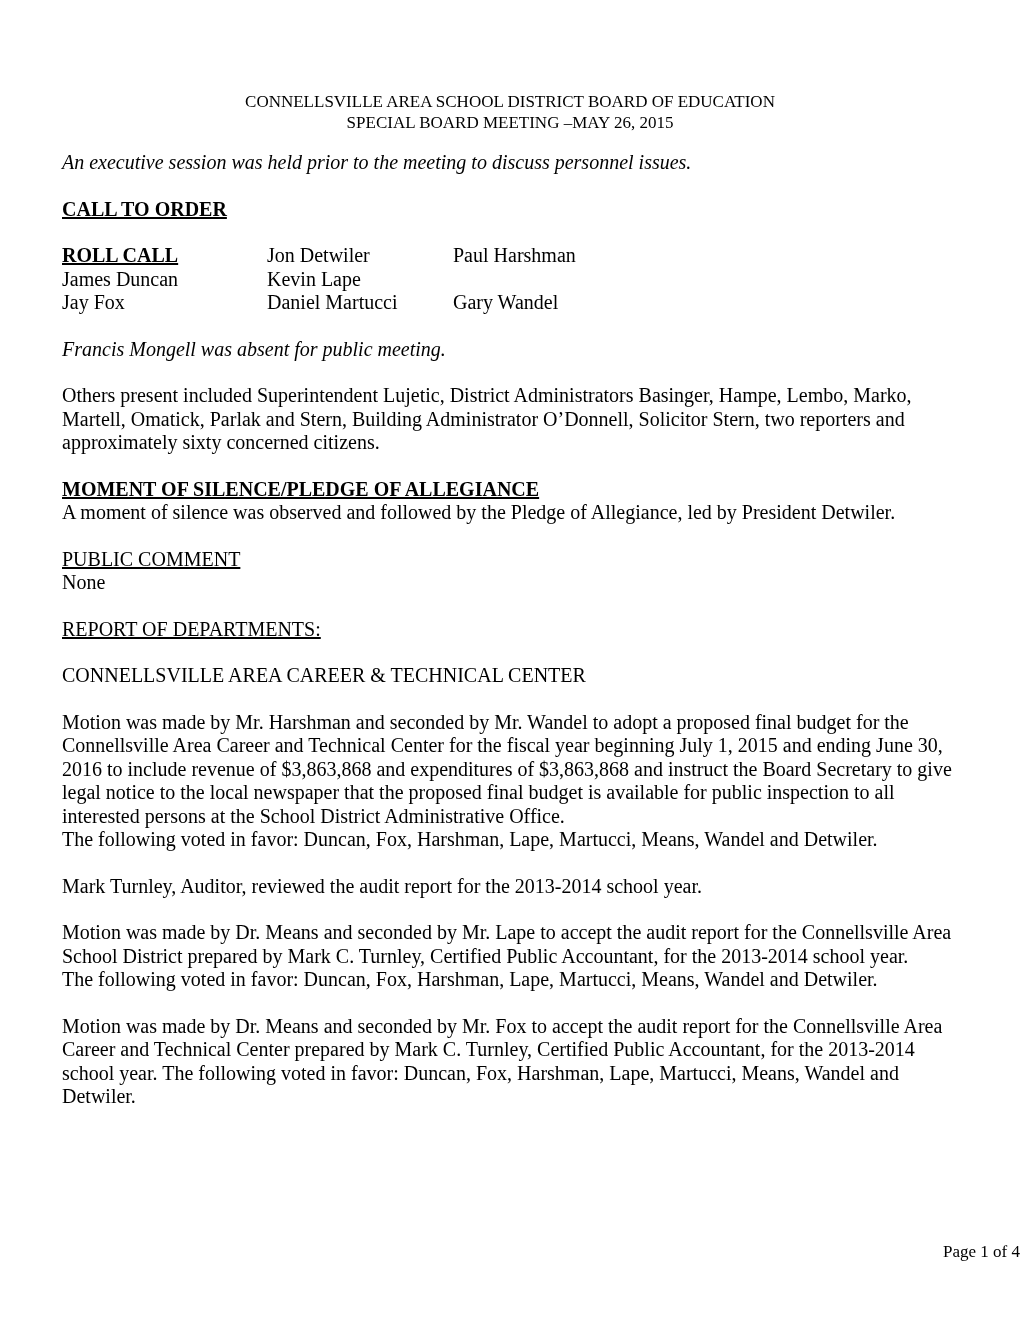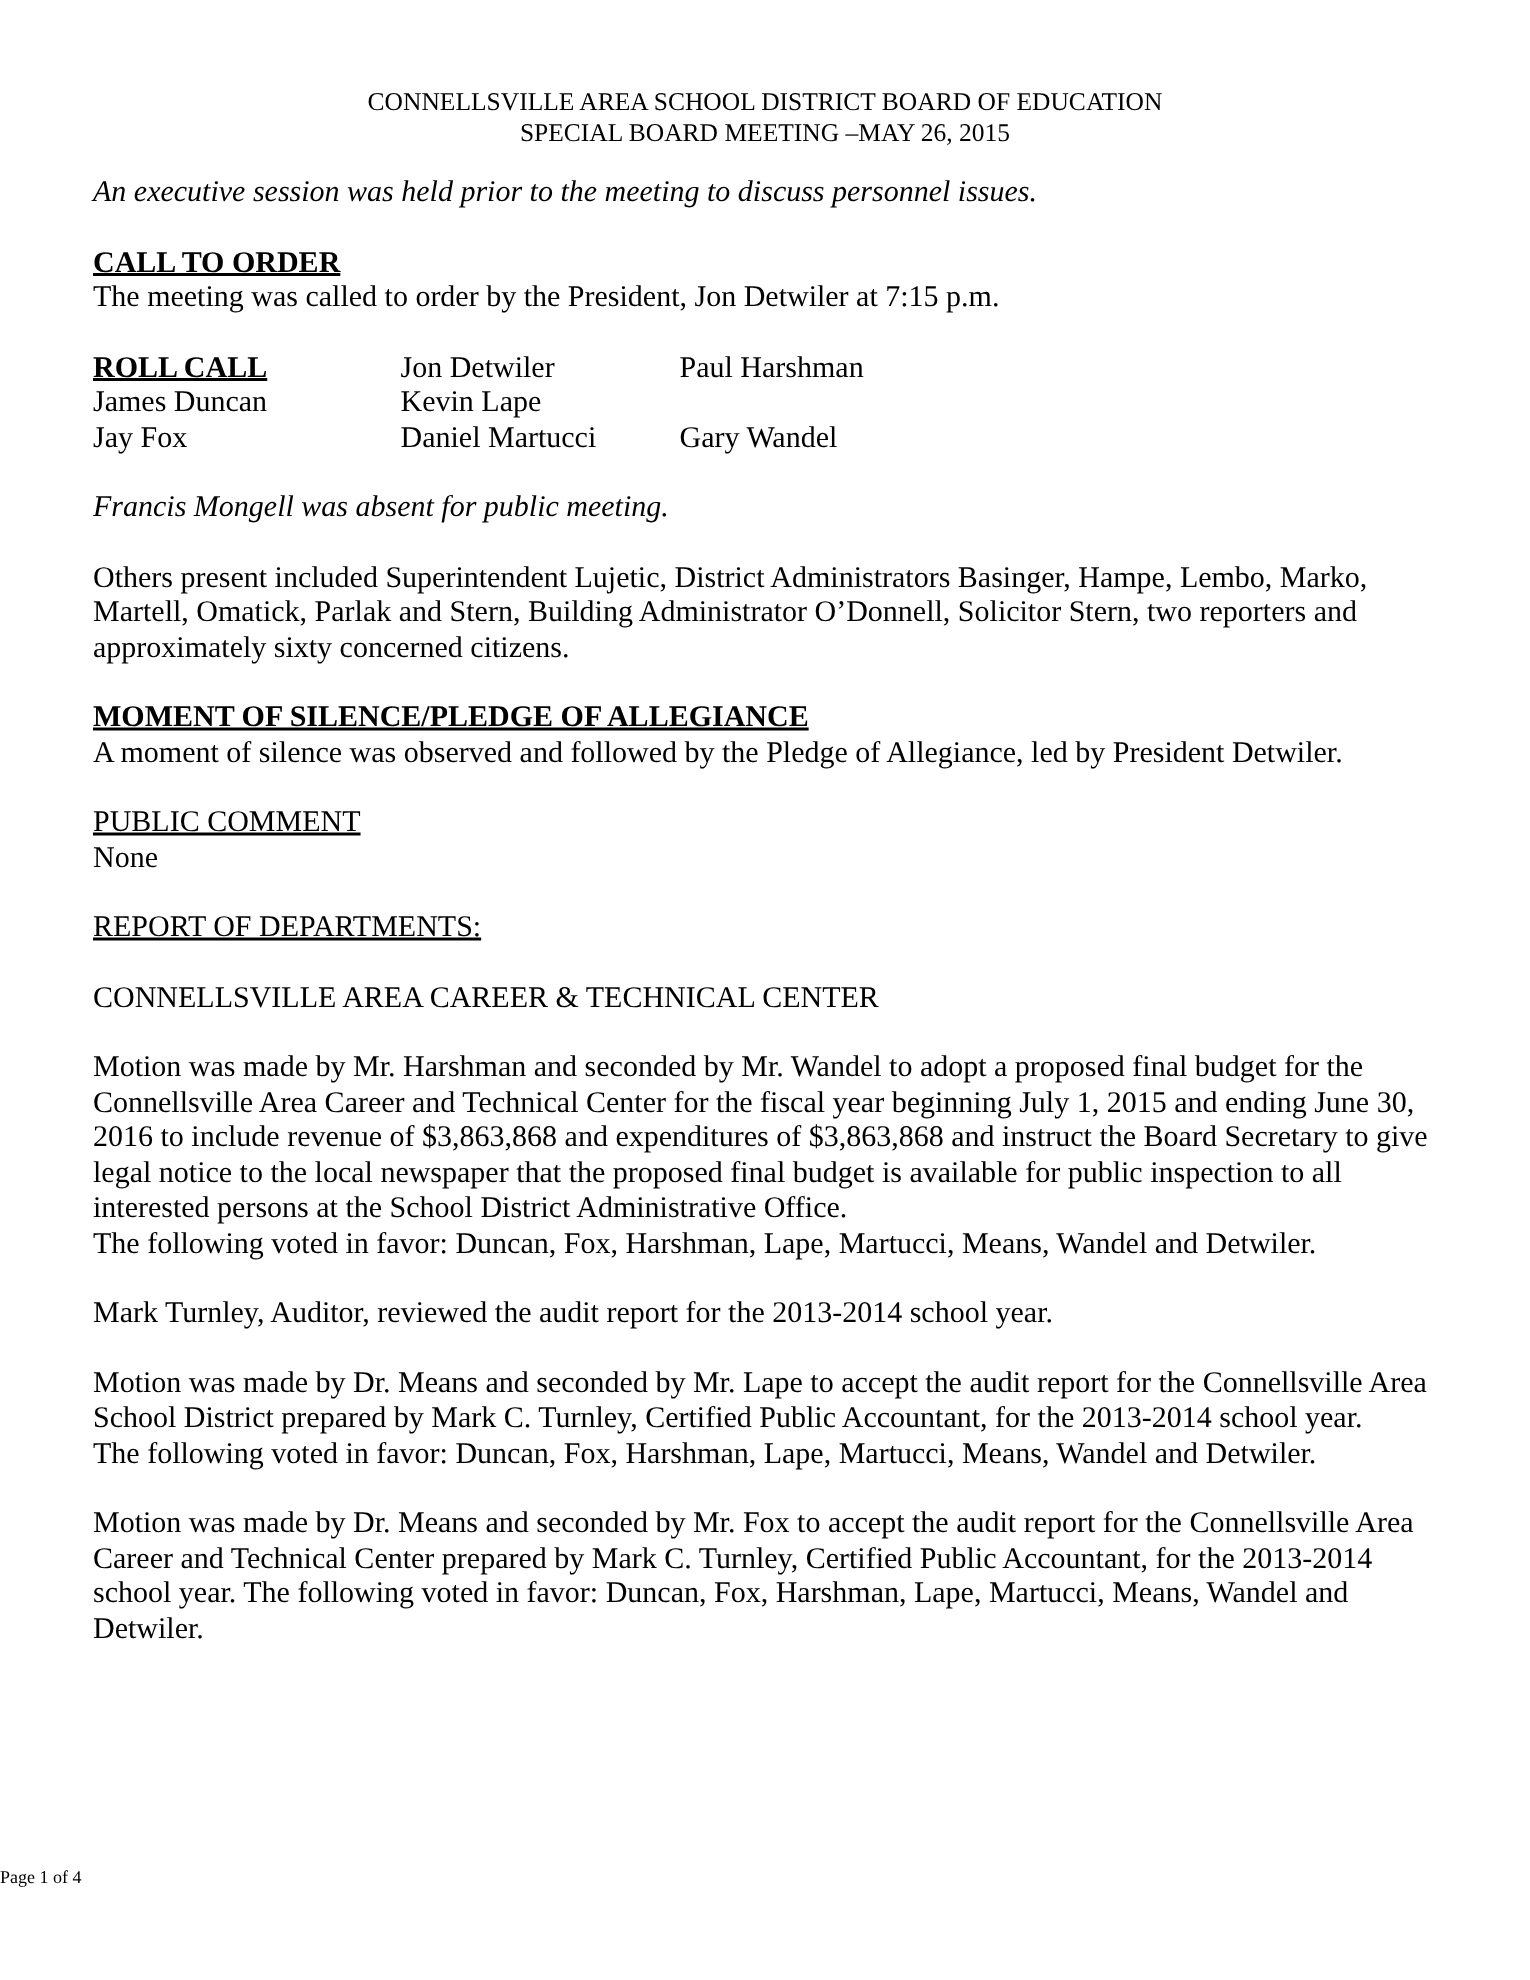--- a/index.html
+++ b/index.html
@@ -18,60 +18,61 @@
     font-size: 20px;
     line-height: 23.5px;
     padding: 57px 62px 0 62px;
     overflow: hidden;
   }
   .doc-header {
     text-align: center;
     font-size: 17px;
     line-height: 21px;
     margin-bottom: 18px;
+    margin-top: 34px;
   }
   .block {
     margin-bottom: 23px;
   }
   .b { font-weight: bold; }
   .u { text-decoration: underline; }
   .i { font-style: italic; }
   .roll-grid {
     display: grid;
     grid-template-columns: 205px 186px 166px auto;
   }
   .roll-grid .cell {
     white-space: nowrap;
   }
   .footer {
     position: absolute;
     left: 0;
     right: 0;
     bottom: 58px;
-    text-align: left;
-    font-size: 12px;
+    text-align: right;
+    font-size: 17px;
     line-height: 21px;
+    padding-left: 20px;
   }
 </style>
 </head>
 <body>
 
 <div class="page">
 
   <div class="doc-header">
     <div>CONNELLSVILLE AREA SCHOOL DISTRICT BOARD OF EDUCATION</div>
     <div>SPECIAL BOARD MEETING –MAY 26, 2015</div>
   </div>
 
 
   <div class="block i">An executive session was held prior to the meeting to discuss personnel issues.</div>
 
   <div class="block">
     <div class="b u">CALL TO ORDER</div>
-    <div>The meeting was called to order by the President, Jon Detwiler at 7:15 p.m.</div>
   </div>
 
   <div class="block">
     <div class="roll-grid">
       <div class="cell b u">ROLL CALL</div>
       <div class="cell">Jon Detwiler</div>
       <div class="cell">Paul Harshman</div>
       <div class="cell"></div>
       <div class="cell">James Duncan</div>
       <div class="cell">Kevin Lape</div>

